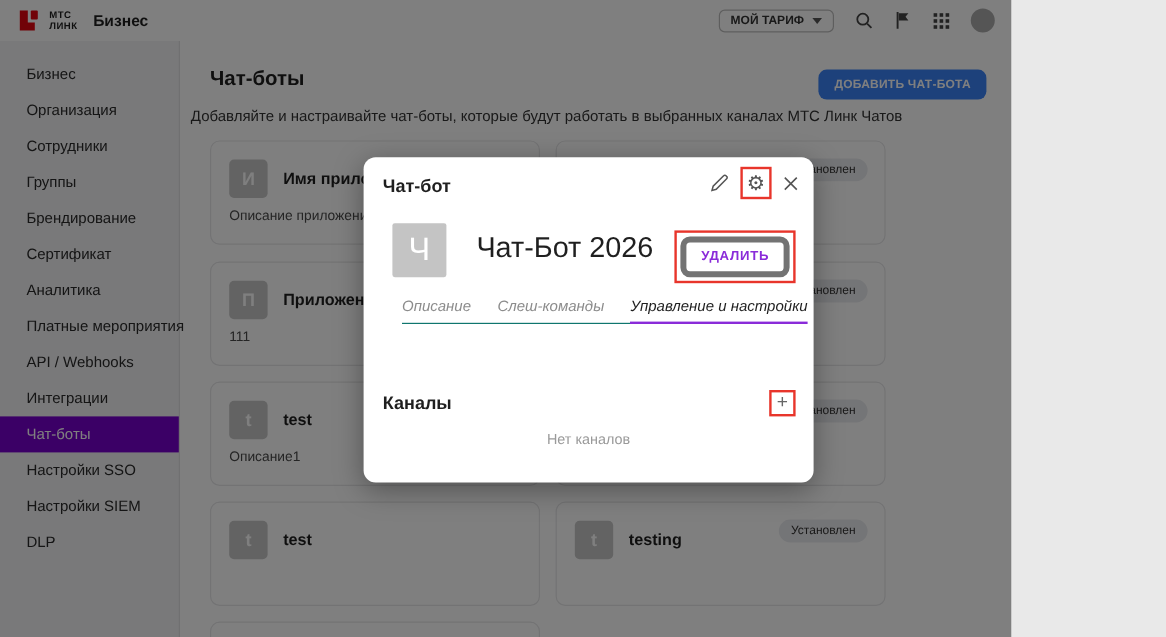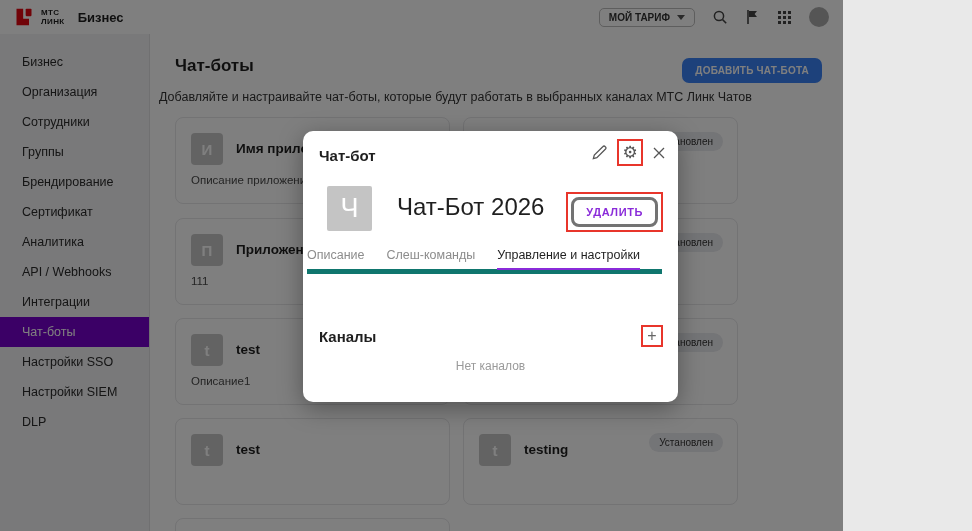--- a/index.html
+++ b/index.html
@@ -42,24 +42,24 @@
     z-index:20;box-sizing:border-box;box-shadow:0 6px 24px rgba(0,0,0,.35);}
   .modal-title{position:absolute;left:16px;top:16px;font-size:15px;font-weight:bold;color:#1f1f1f;}
   .modal-icons{position:absolute;right:12px;top:8px;display:flex;align-items:center;gap:9px;}
   .annot{border:2px solid #E8352B;box-sizing:border-box;display:flex;align-items:center;justify-content:center;}
   .gear-annot{width:26px;height:27px;}
   .gear-glyph{font-size:17px;color:#555;line-height:1;cursor:pointer;}
   .bot-avatar{position:absolute;left:24px;top:55px;width:45px;height:45px;background:#c4c4c4;border-radius:2px;
     color:#fff;font-size:27px;display:flex;align-items:center;justify-content:center;}
   .bot-name{position:absolute;left:94px;top:62px;font-size:24px;font-weight:500;color:#1f1f1f;white-space:nowrap;}
   .delete-annot{position:absolute;right:15px;top:61px;padding:3px;}
-  .delete-btn{border:3px solid #737373;border-radius:8px;padding:6px 12px;color:#8A2BD9;font-size:11px;
+  .delete-btn{border:5px solid #737373;border-radius:8px;padding:6px 12px;color:#8A2BD9;font-size:11px;
     font-weight:bold;letter-spacing:.6px;background:#fff;cursor:pointer;}
-  .tabs{position:absolute;left:4px;right:16px;top:117px;display:flex;gap:22px;
-    border-bottom:5px solid #0f766e;padding-bottom:7px;}
+  .tabs{position:absolute;left:32px;right:16px;top:117px;display:flex;gap:22px;
+    border-bottom:1px solid #0f766e;padding-bottom:7px;font-style:italic;}
   .tab{font-size:12.5px;color:#8c8c8c;cursor:pointer;position:relative;white-space:nowrap;}
   .tab.active{color:#1f1f1f;font-weight:500;}
   .tab.active::after{content:'';position:absolute;left:0;right:0;bottom:-8px;height:2px;background:#8A2BD9;}
   .modal-desc{position:absolute;left:16px;top:151px;width:347px;font-size:13px;line-height:19px;color:#1f1f1f;}
   .link{color:#8A2BD9;cursor:pointer;}
   .channels-row{position:absolute;left:16px;right:15px;top:194px;display:flex;justify-content:space-between;align-items:center;}
   .channels-title{font-size:15px;font-weight:bold;color:#1f1f1f;}
   .plus-annot{width:22px;height:22px;}
   .plus-glyph{font-size:16px;color:#666;line-height:1;cursor:pointer;}
   .empty-channels{position:absolute;left:0;right:0;top:228px;text-align:center;font-size:12px;color:#9a9a9a;}
@@ -118,20 +118,21 @@
   </div>
 
   <nav class="sidebar">
       <div class="sb-item">Бизнес</div>
       <div class="sb-item">Организация</div>
       <div class="sb-item">Сотрудники</div>
       <div class="sb-item">Группы</div>
       <div class="sb-item">Брендирование</div>
       <div class="sb-item">Сертификат</div>
       <div class="sb-item">Аналитика</div>
+      <div class="sb-item">Платные мероприятия</div>
       <div class="sb-item">API / Webhooks</div>
       <div class="sb-item">Интеграции</div>
       <div class="sb-item active">Чат-боты</div>
       <div class="sb-item">Настройки SSO</div>
       <div class="sb-item">Настройки SIEM</div>
       <div class="sb-item">DLP</div>
     </nav>
 
   <div class="main">
     <div class="page-title">Чат-боты</div>

